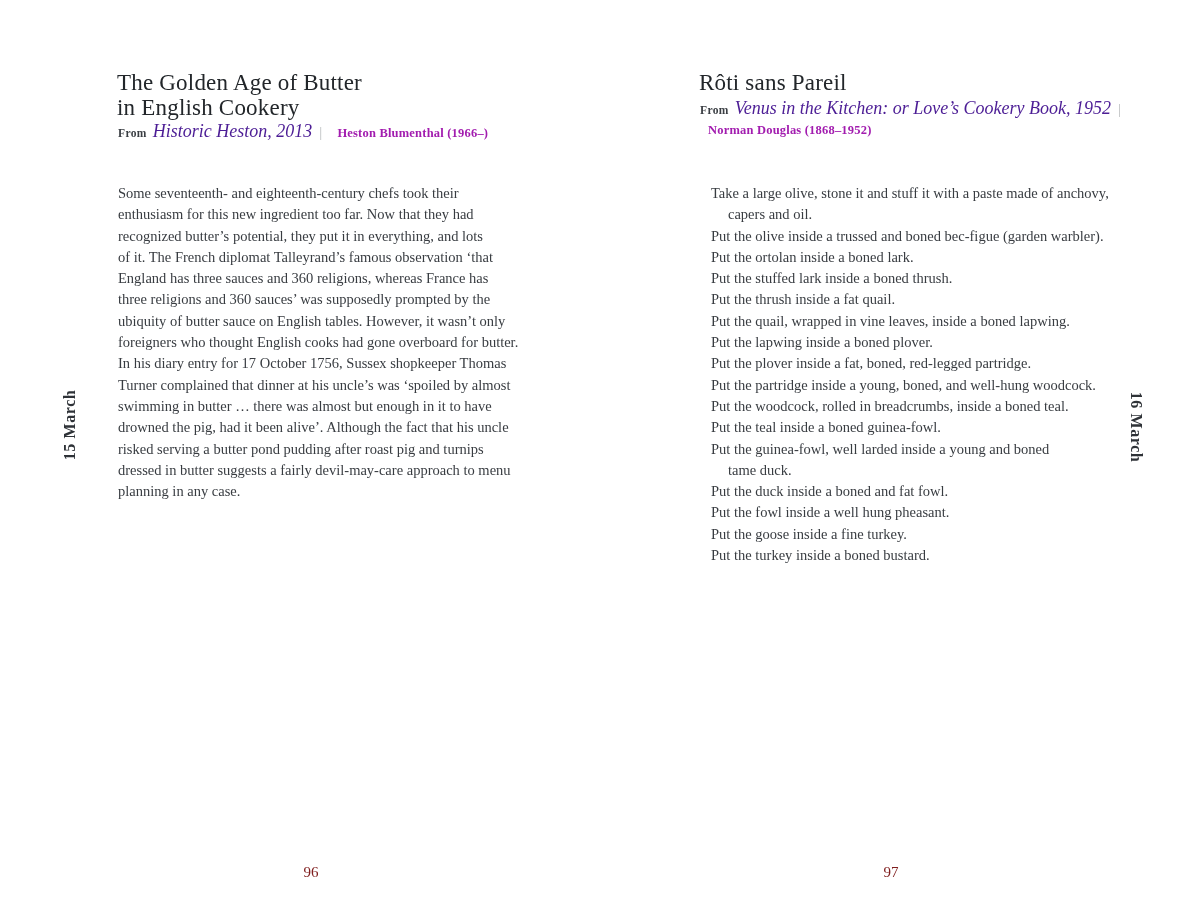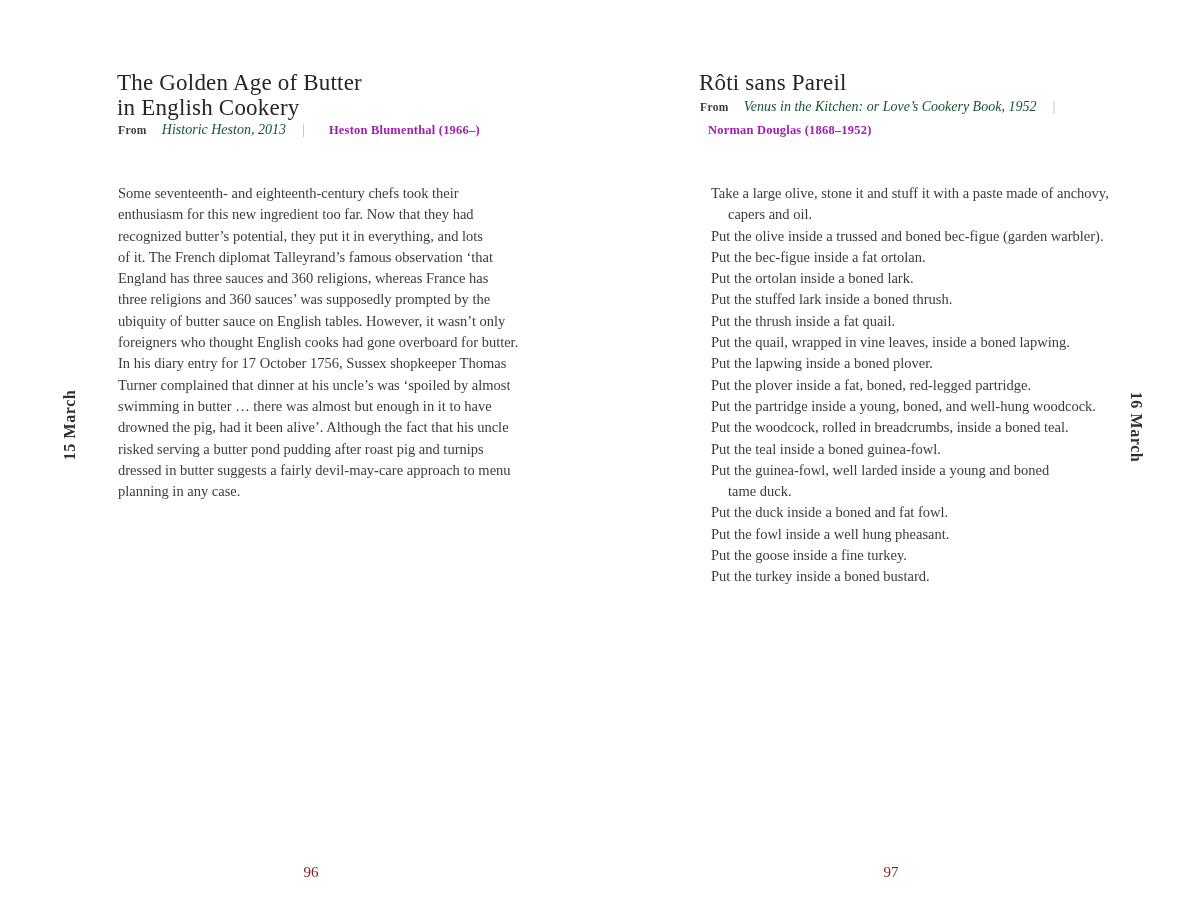--- a/index.html
+++ b/index.html
@@ -20,34 +20,33 @@
     font-weight: normal;
     color: #22262a;
     letter-spacing: 0.2px;
     white-space: nowrap;
   }
   .source-line {
     display: flex;
     align-items: baseline;
     white-space: nowrap;
     color: #33373c;
-    gap: 9px;
   }
   .from-label {
     font-size: 11.5px;
     font-weight: 600;
     letter-spacing: 0.4px;
     margin-right: 6px;
     color: #3a3e43;
   }
   .source-title {
     font-style: italic;
-    font-size: 14px;
+    font-size: 18px;
     font-weight: 500;
-    color: #14532d;
+    color: #4c1d95;
   }
   .separator {
     color: #b9bcbe;
     font-size: 15px;
     font-weight: 300;
     margin: 0 7px;
   }
   .author {
     font-size: 12.5px;
     font-weight: 600;
@@ -135,21 +134,20 @@
   </div>
 
   <div class="abs source-line" style="left:700px; top:123px;">
     <span class="author">Norman Douglas (1868–1952)</span>
   </div>
 
   <div class="abs recipe-list" style="left:700px; top:183px; width:460px;">
       <div class="recipe-line">Take a large olive, stone it and stuff it with a paste made of anchovy,
 capers and oil.</div>
       <div class="recipe-line">Put the olive inside a trussed and boned bec-figue (garden warbler).</div>
-      <div class="recipe-line">Put the bec-figue inside a fat ortolan.</div>
       <div class="recipe-line">Put the ortolan inside a boned lark.</div>
       <div class="recipe-line">Put the stuffed lark inside a boned thrush.</div>
       <div class="recipe-line">Put the thrush inside a fat quail.</div>
       <div class="recipe-line">Put the quail, wrapped in vine leaves, inside a boned lapwing.</div>
       <div class="recipe-line">Put the lapwing inside a boned plover.</div>
       <div class="recipe-line">Put the plover inside a fat, boned, red-legged partridge.</div>
       <div class="recipe-line">Put the partridge inside a young, boned, and well-hung woodcock.</div>
       <div class="recipe-line">Put the woodcock, rolled in breadcrumbs, inside a boned teal.</div>
       <div class="recipe-line">Put the teal inside a boned guinea-fowl.</div>
       <div class="recipe-line">Put the guinea-fowl, well larded inside a young and boned

